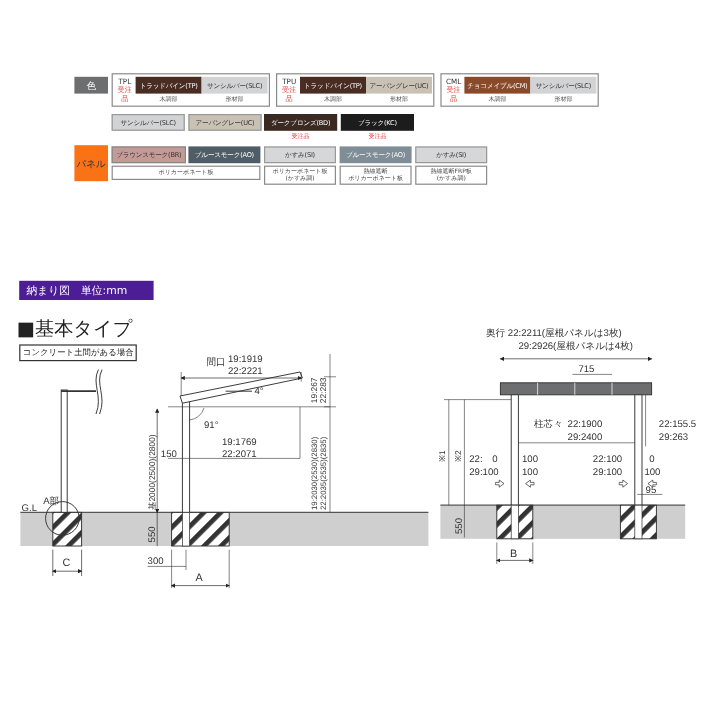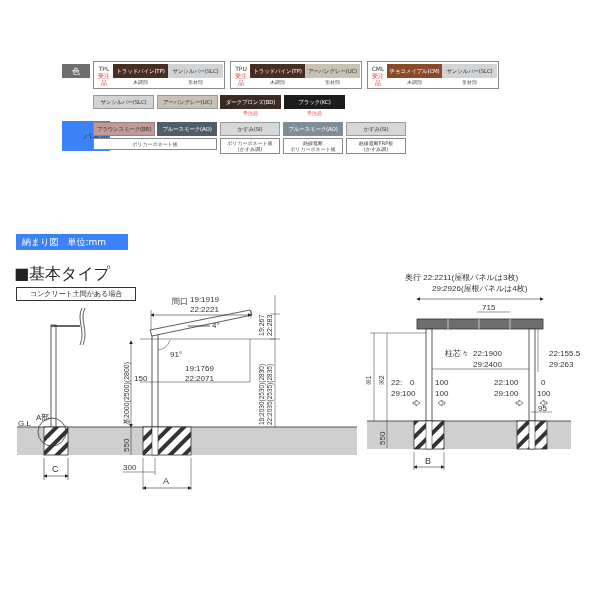--- a/index.html
+++ b/index.html
@@ -1,29 +1,29 @@
 <!DOCTYPE html>
 <html><head>
 <meta charset="utf-8">
 <style>
   html,body{margin:0;padding:0;background:#fff;}
   body{width:600px;height:600px;position:relative;overflow:hidden;font-family:"DejaVu Sans",sans-serif;color:#333;}
   .abs{position:absolute;}
   .lbl-box{position:absolute;background:#6d6e70;color:#fff;font-size:8px;display:flex;align-items:center;justify-content:center;}
-  .lbl-box.light{background:#3b82f6;color:#333;padding-left:20px;}
+  .lbl-box.light{background:#f97316;color:#333;}
   .grp{position:absolute;border:1px solid #8a8a8a;background:#fff;}
   .code{position:absolute;font-size:6px;line-height:7px;text-align:center;color:#333;}
   .code .req{color:#e03a3a;display:block;}
   .sw{position:absolute;height:14px;font-size:5.5px;display:flex;align-items:center;justify-content:center;white-space:nowrap;letter-spacing:-0.2px;box-sizing:border-box;}
   .sub{position:absolute;font-size:5px;color:#555;text-align:center;}
   .req-note{position:absolute;font-size:5px;color:#e03a3a;text-align:center;}
   .ptype{position:absolute;border:1px solid #8a8a8a;background:#fff;font-size:5px;line-height:6px;text-align:center;color:#444;box-sizing:border-box;display:flex;align-items:center;justify-content:center;flex-direction:column;}
-  .sec-hdr{position:absolute;left:16px;top:234px;width:112px;height:16px;background:#3b82f6;color:#fff;font-size:9px;display:flex;align-items:center;padding-left:6px;box-sizing:border-box;}
+  .sec-hdr{position:absolute;left:16px;top:234px;width:112px;height:16px;background:#4c1d95;color:#fff;font-size:9px;display:flex;align-items:center;padding-left:6px;box-sizing:border-box;}
   .sub-title{position:absolute;left:14px;top:264px;font-size:16px;color:#222;}
-  .note-box{position:absolute;left:16px;top:287px;border:1px solid #333;font-size:7px;padding:1px 13px;color:#222;}
+  .note-box{position:absolute;left:16px;top:287px;border:1px solid #333;font-size:7px;padding:1px 2px;color:#222;}
   svg text{font-family:"Liberation Sans",sans-serif;fill:#333;}
 </style>
 </head>
 <body>
 
 <div class="lbl-box" style="left:62px;top:64px;width:28px;height:14px;">色</div>
 
 <div class="grp" style="left:93px;top:61px;width:130px;height:26px;">
   <div class="code" style="left:2px;top:3px;width:16px;">
     <span>TPL</span>

